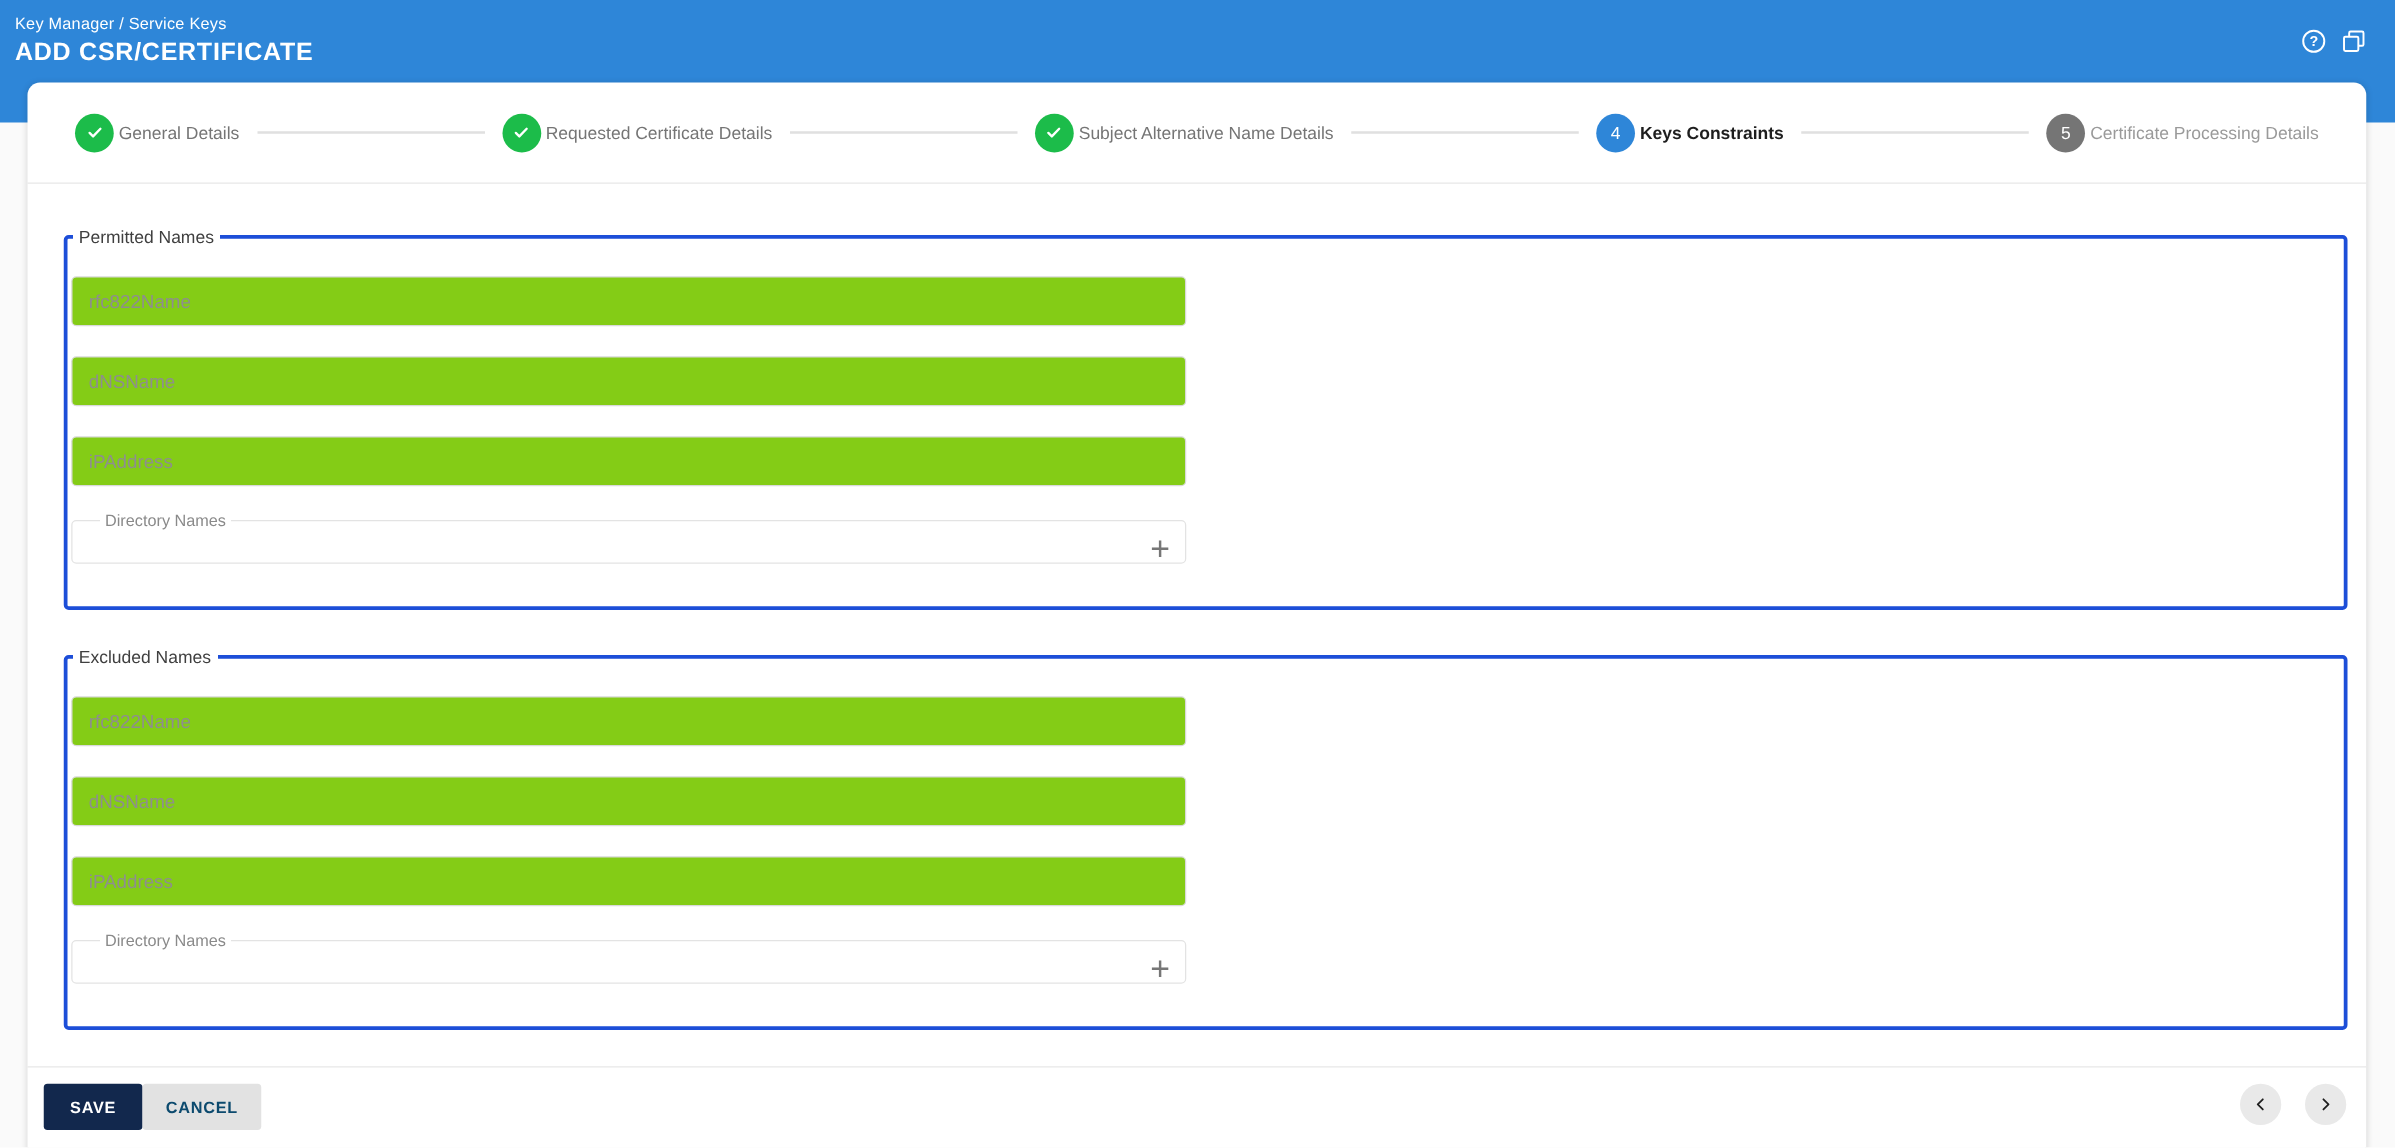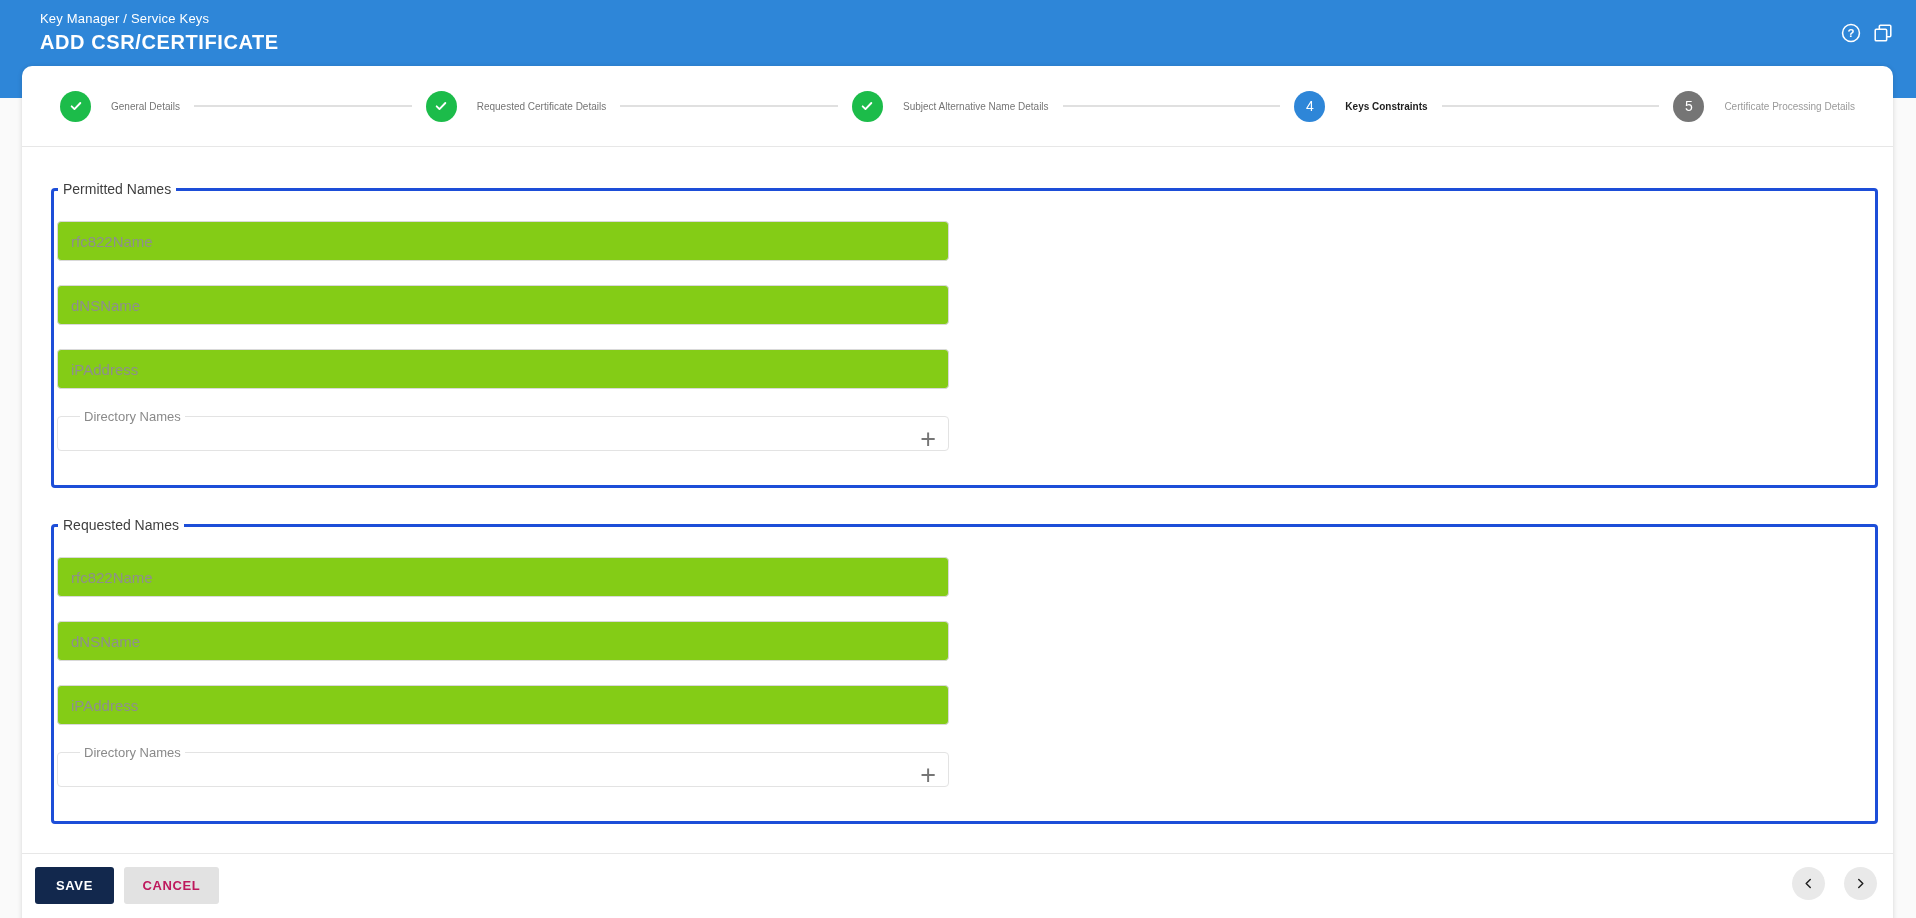--- a/index.html
+++ b/index.html
@@ -9,21 +9,21 @@
     background: #fafafa;
     overflow: hidden;
   }
   .page { position: relative; width: 1916px; height: 918px; background: #fafafa; overflow: hidden; }
 
   
   .topbar {
     position: absolute; top: 0; left: 0; width: 100%; height: 98px;
     background: #2e86d8; color: #fff;
   }
-  .topbar-titles { position: absolute; top: 11px; left: 40px; }
+  .topbar-titles { position: absolute; top: 11px; left: 12px; }
   .breadcrumb { font-size: 13px; color: #ffffff; letter-spacing: .2px; cursor: pointer; }
   .page-title { font-size: 20px; font-weight: 700; letter-spacing: .6px; margin-top: 5px; color: #fff; }
   .topbar-icons { position: absolute; top: 22px; right: 22px; display: flex; align-items: center; gap: 10px; }
   .topbar-icons .icon-btn { width: 22px; height: 22px; cursor: pointer; background: none; border: none; padding: 0; }
 
   
   .card {
     position: absolute; top: 66px; left: 22px; right: 23px; bottom: -12px;
     background: #ffffff; border-radius: 10px 10px 0 0;
     box-shadow: 0 1px 5px rgba(0,0,0,.15);
@@ -34,21 +34,21 @@
   .step { display: flex; align-items: center; flex: none; cursor: pointer; }
   .step-circle {
     width: 31px; height: 31px; border-radius: 50%;
     display: flex; align-items: center; justify-content: center; flex: none;
   }
   .step-circle.complete { background: #1cbc4a; }
   .step-circle.active   { background: #2e86d8; }
   .step-circle.upcoming { background: #757575; }
   .step-circle svg { width: 16px; height: 16px; }
   .step-number { color: #fff; font-size: 14px; font-weight: 500; }
-  .step-label { margin-left: 20px; font-size: 10px; color: #757575; white-space: nowrap; }
+  .step-label { margin-left: 4px; font-size: 14px; color: #757575; white-space: nowrap; }
   .step.active .step-label { color: #1e1e1e; font-weight: 700; }
   .step.upcoming .step-label { color: #9a9a9a; }
   .connector { flex: 1 1 auto; height: 2px; background: #e0e0e0; margin: 0 14px; min-width: 30px; }
 
   .divider { height: 1px; background: #e7e7e7; width: 100%; }
 
   
   .content { padding: 18px 15px 0 29px; }
   fieldset.group {
     border: 3px solid #1d4ed8; border-radius: 4px;
@@ -86,21 +86,21 @@
   .footer {
     display: flex; align-items: flex-start;
     padding: 13px 16px 0 13px; height: 62px;
   }
   .btn {
     height: 37px; border: none; border-radius: 3px; cursor: pointer;
     font-family: "Liberation Sans", sans-serif;
     font-size: 13px; font-weight: 700; letter-spacing: .6px;
   }
   .btn-save { width: 79px; background: #12284d; color: #ffffff; }
-  .btn-cancel { width: 95px; background: #e2e2e2; color: #be185d; margin-left: 10px; }
+  .btn-cancel { width: 95px; background: #e2e2e2; color: #0c4a6e; }
   .nav-arrows { margin-left: auto; display: flex; gap: 19px; }
   .circle-btn {
     width: 33px; height: 33px; border-radius: 50%;
     background: #e9e9e9; border: none; cursor: pointer;
     display: flex; align-items: center; justify-content: center;
   }
   .circle-btn svg { width: 15px; height: 15px; }
 </style>
 </head>
 <body>
@@ -188,21 +188,21 @@
         <input class="text-input" type="text" placeholder="rfc822Name" style="">
         <input class="text-input" type="text" placeholder="dNSName" style="">
         <input class="text-input" type="text" placeholder="iPAddress" style="">
         <fieldset class="directory">
           <legend>Directory Names</legend>
           <button class="add-btn">+</button>
         </fieldset>
       </fieldset>
 
       <fieldset class="group">
-        <legend>Requested Names</legend>
+        <legend>Excluded Names</legend>
         <input class="text-input" type="text" placeholder="rfc822Name" style="">
         <input class="text-input" type="text" placeholder="dNSName" style="">
         <input class="text-input" type="text" placeholder="iPAddress" style="">
         <fieldset class="directory">
           <legend>Directory Names</legend>
           <button class="add-btn">+</button>
         </fieldset>
       </fieldset>
 
     </div>

